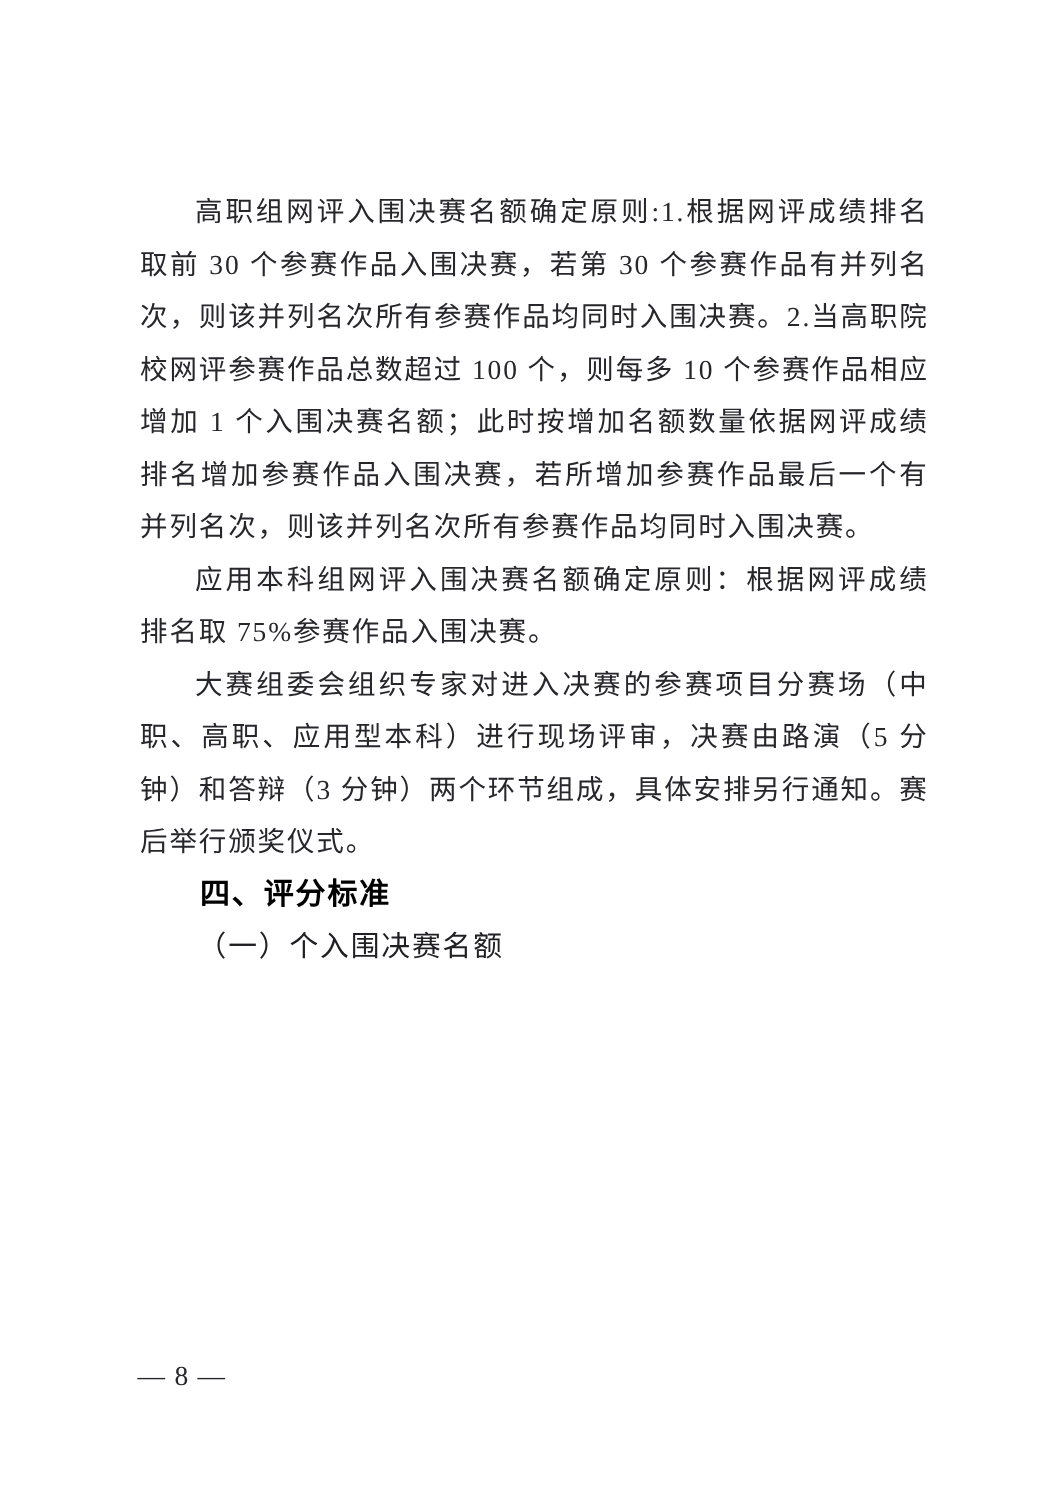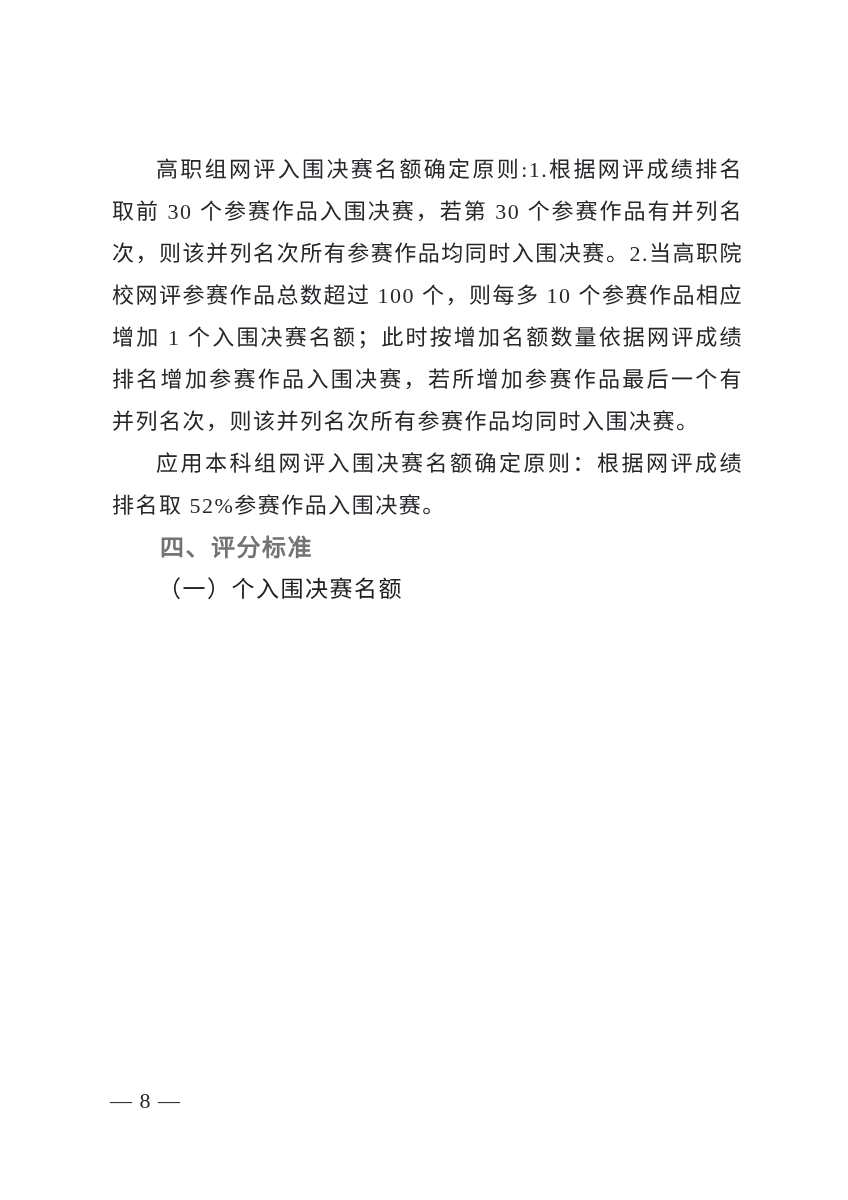--- a/index.html
+++ b/index.html
@@ -34,21 +34,21 @@
     text-indent: 2em;
   }
   .para {
     text-align: justify;
     text-justify: inter-character;
   }
   .h-hei {
     font-family: "Liberation Sans", "DejaVu Sans", sans-serif;
     font-weight: 700;
     font-size: 24px;
-    color: #737373;
+    color: #000000;
   }
   .h-kai {
     font-size: 23px;
     color: #202024;
   }
   .h-kai.bold {
     font-weight: 700;
   }
   .pagenum {
     position: absolute;
@@ -59,20 +59,21 @@
     color: #26262b;
     white-space: nowrap;
   }
 </style>
 </head>
 <body style="background: rgb(255, 255, 255); color: rgb(38, 38, 43);">
 
 <main class="page">
   <section class="doc" id="doc">
       <div class="para">高职组网评入围决赛名额确定原则:1.根据网评成绩排名取前 30 个参赛作品入围决赛，若第 30 个参赛作品有并列名次，则该并列名次所有参赛作品均同时入围决赛。2.当高职院校网评参赛作品总数超过 100 个，则每多 10 个参赛作品相应增加 1 个入围决赛名额；此时按增加名额数量依据网评成绩排名增加参赛作品入围决赛，若所增加参赛作品最后一个有并列名次，则该并列名次所有参赛作品均同时入围决赛。</div>
-      <div class="para">应用本科组网评入围决赛名额确定原则：根据网评成绩排名取 52%参赛作品入围决赛。</div>
+      <div class="para">应用本科组网评入围决赛名额确定原则：根据网评成绩排名取 75%参赛作品入围决赛。</div>
+      <div class="para">大赛组委会组织专家对进入决赛的参赛项目分赛场（中职、高职、应用型本科）进行现场评审，决赛由路演（5 分钟）和答辩（3 分钟）两个环节组成，具体安排另行通知。赛后举行颁奖仪式。</div>
       <div class="h-hei">四、评分标准</div>
       <div class="h-kai">（一）个入围决赛名额</div>
     </section>
   <div class="pagenum">
     <span>— 8 —</span>
   </div>
 </main>
 
 </body></html>

